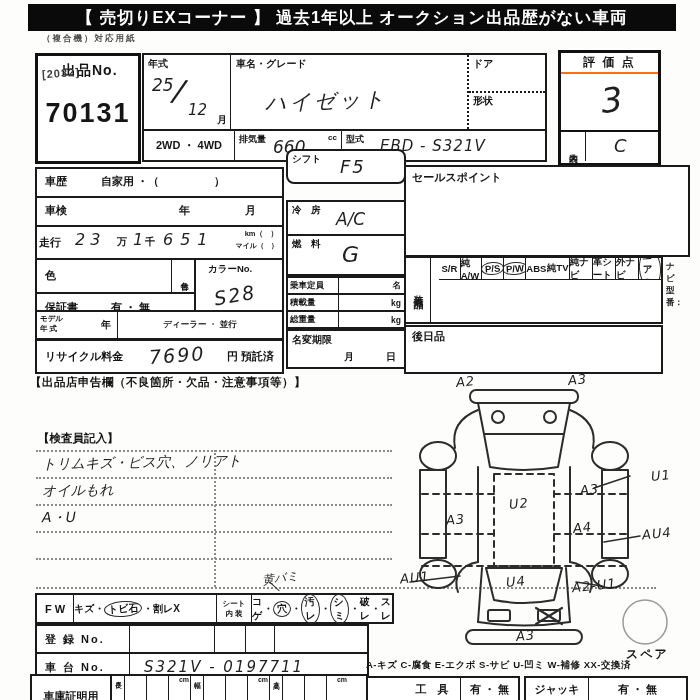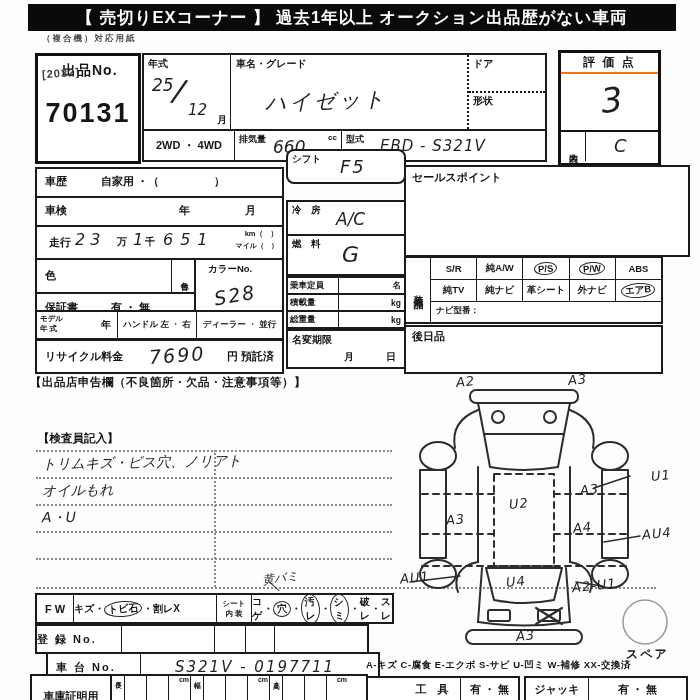--- a/index.html
+++ b/index.html
@@ -90,21 +90,21 @@
   <div class="abs b2" style="left:35px;top:167px;width:245px;height:27px;">
     <span class="abs lbl" style="left:8px;top:5px;font-size:11px;">車歴</span>
     <span class="abs lbl" style="left:64px;top:5px;font-size:11px;">自家用 ・（　　　　　）</span>
   </div>
   <div class="abs b2" style="left:35px;top:196px;width:245px;height:27px;">
     <span class="abs lbl" style="left:8px;top:5px;font-size:11px;">車検</span>
     <span class="abs lbl" style="left:142px;top:5px;font-size:11px;">年</span>
     <span class="abs lbl" style="left:208px;top:5px;font-size:11px;">月</span>
   </div>
   <div class="abs b2" style="left:35px;top:225px;width:245px;height:31px;">
-    <span class="abs lbl" style="left:12px;top:8px;font-size:11px;text-align:center;">走行</span>
+    <span class="abs lbl" style="left:2px;top:8px;font-size:11px;text-align:center;">走行</span>
     <span class="abs hw" style="left:38px;top:3px;font-size:16px;letter-spacing:5px;">23</span>
     <span class="abs lbl" style="left:80px;top:8px;font-size:10px;">万</span>
     <span class="abs hw" style="left:96px;top:3px;font-size:16px;">1</span>
     <span class="abs lbl" style="left:108px;top:8px;font-size:10px;">千</span>
     <span class="abs hw" style="left:126px;top:3px;font-size:16px;letter-spacing:7px;">651</span>
     <span class="abs lbl" style="right:4px;top:2px;font-size:7.5px;">km（　）</span>
     <span class="abs lbl" style="right:4px;top:14px;font-size:7px;">マイル（　）</span>
   </div>
   <div class="abs b2" style="left:35px;top:258px;width:245px;height:62px;display:flex;">
     <div style="flex:1;display:flex;flex-direction:column;">
@@ -153,21 +153,21 @@
     <span class="abs lbl" style="left:4px;top:2px;font-size:10px;">名変期限</span>
     <span class="abs lbl" style="left:56px;bottom:3px;font-size:10px;">月</span>
     <span class="abs lbl" style="right:8px;bottom:3px;font-size:10px;">日</span>
   </div>
 
   <div class="abs b2" style="left:404px;top:165px;width:255px;height:88px;padding-left:27px;">
     <span class="abs lbl" style="left:6px;top:3px;font-size:11px;">セールスポイント</span>
   </div>
   <div class="abs b2" style="left:404px;top:256px;width:255px;height:64px;display:flex;">
     <div class="cellR fx vert lbl" style="width:24px;justify-content:center;font-size:10px;letter-spacing:2px;">装備品</div>
-    <div style="flex:1;display:flex;flex-direction:column;">
+    <div style="flex:1;display:flex;margin-left:8px;">
       <div class="eqrow">
           <div class="eq-cell">
             <span>S/R</span>
           </div>
           <div class="eq-cell">
             <span>純A/W</span>
           </div>
           <div class="eq-cell">
             <span class="circ">P/S</span>
           </div>
@@ -203,21 +203,20 @@
   <div class="abs b2" style="left:404px;top:325px;width:255px;height:45px;">
     <span class="abs lbl" style="left:6px;top:2px;font-size:11px;">後日品</span>
   </div>
 
   <div class="abs b2" style="left:35px;top:310px;width:245px;height:26px;display:flex;">
     <div class="cellR" style="width:80px;position:relative;">
       <span class="lbl" style="position:absolute;left:3px;top:2px;font-size:7.5px;">モデル</span>
       <span class="lbl" style="position:absolute;left:3px;top:12px;font-size:7.5px;">年 式</span>
       <span class="lbl" style="position:absolute;right:6px;top:6px;font-size:10px;">年</span>
     </div>
-    <div class="cellR fx" style="width:78px;justify-content:center;font-size:8.5px;font-weight:bold;">ハンドル 左 ・ 右</div>
     <div class="fx" style="flex:1;justify-content:center;font-size:8.5px;font-weight:bold;">ディーラー ・ 並行</div>
   </div>
   <div class="abs b2" style="left:35px;top:339px;width:245px;height:31px;">
     <span class="abs lbl" style="left:8px;top:8px;font-size:11px;">リサイクル料金</span>
     <span class="abs hw" style="left:112px;top:3px;font-size:19px;letter-spacing:2px;transform:rotate(-4deg);">7690</span>
     <span class="abs lbl" style="right:8px;top:8px;font-size:11px;">円 預託済</span>
   </div>
   <div class="abs lbl" style="left:30px;top:375px;font-size:11.5px;letter-spacing:0.5px;">【出品店申告欄（不良箇所・欠品・注意事項等）】</div>
 
   <div class="abs lbl" style="left:38px;top:431px;font-size:11.5px;">【検査員記入】</div>
@@ -312,27 +311,27 @@
     <div class="cellR fx lbl" style="width:36px;justify-content:center;font-size:11px;">F W</div>
     <div class="cellR fx" style="width:142px;justify-content:flex-start;font-size:10px;font-weight:bold;"><span>キズ</span>・<span class="circ">トビ石</span>・<span>割レX</span></div>
     <div class="cellR" style="width:34px;text-align:center;">
       <div class="lbl" style="font-size:7.5px;margin-top:4px;">シート</div>
       <div class="lbl" style="font-size:7.5px;">内 装</div>
     </div>
     <div class="fx" style="flex:1;justify-content:center;font-size:10px;font-weight:bold;"><span>コゲ</span>・<span class="circ">穴</span>・<span class="circ">汚レ</span>・<span class="circ">シミ</span>・<span>破レ</span>・<span>スレ</span></div>
   </div>
 
   <div class="abs b2" style="left:35px;top:624px;width:330px;height:26px;display:flex;">
-    <div class="cellR fx lbl" style="width:84px;font-size:11px;letter-spacing:2px;">登 録 No.</div>
+    <div class="cellR fx lbl" style="width:84px;padding-left:8px;font-size:11px;letter-spacing:2px;">登 録 No.</div>
     <div style="flex:1;"></div>
     <div class="cellL" style="width:30px;"></div>
     <div class="cellL" style="width:28px;"></div>
     <div class="cellL" style="width:92px;"></div>
   </div>
-  <div class="abs b2" style="left:46px;top:652px;width:330px;height:26px;display:flex;gap:20px;">
+  <div class="abs b2" style="left:35px;top:652px;width:330px;height:26px;display:flex;">
     <div class="cellR fx lbl" style="width:84px;padding-left:8px;font-size:11px;letter-spacing:2px;">車 台 No.</div>
     <div class="fx" style="flex:1;">
       <span class="hw" style="margin-left:14px;font-size:15px;letter-spacing:2px;">S321V - 0197711</span>
     </div>
   </div>
 
   <div class="abs lbl" style="left:366px;top:659px;font-size:9.5px;letter-spacing:0.5px;white-space:nowrap;">A-キズ C-腐食 E-エクボ S-サビ U-凹ミ W-補修 XX-交換済</div>
   <div class="abs b2" style="left:366px;top:676px;width:150px;height:23px;display:flex;">
     <div class="cellR fx lbl" style="width:56px;justify-content:center;font-size:11px;padding-left:36px;">工　具</div>
     <div class="fx lbl" style="flex:1;justify-content:center;font-size:11px;">有 ・ 無</div>

